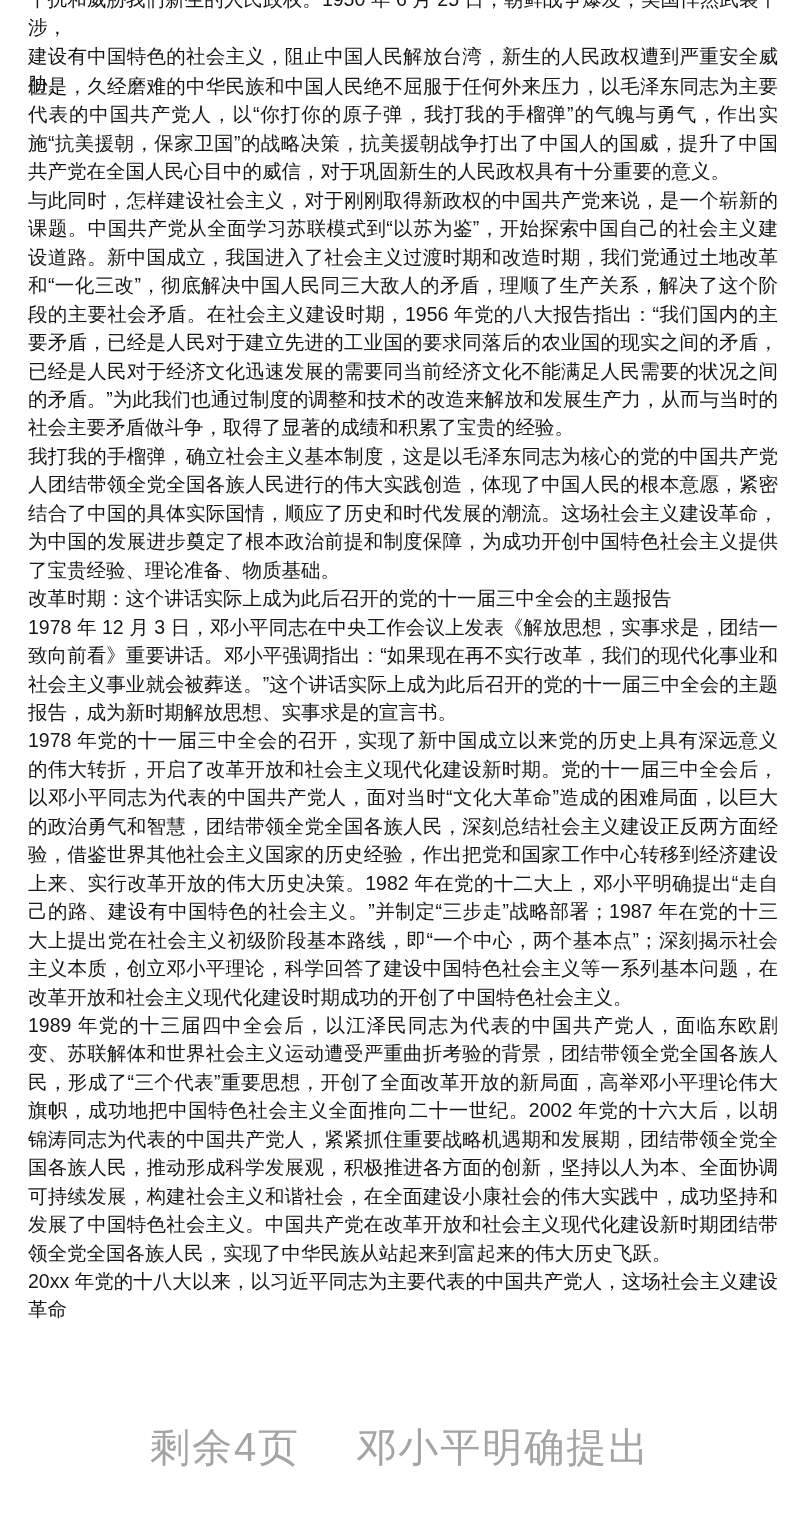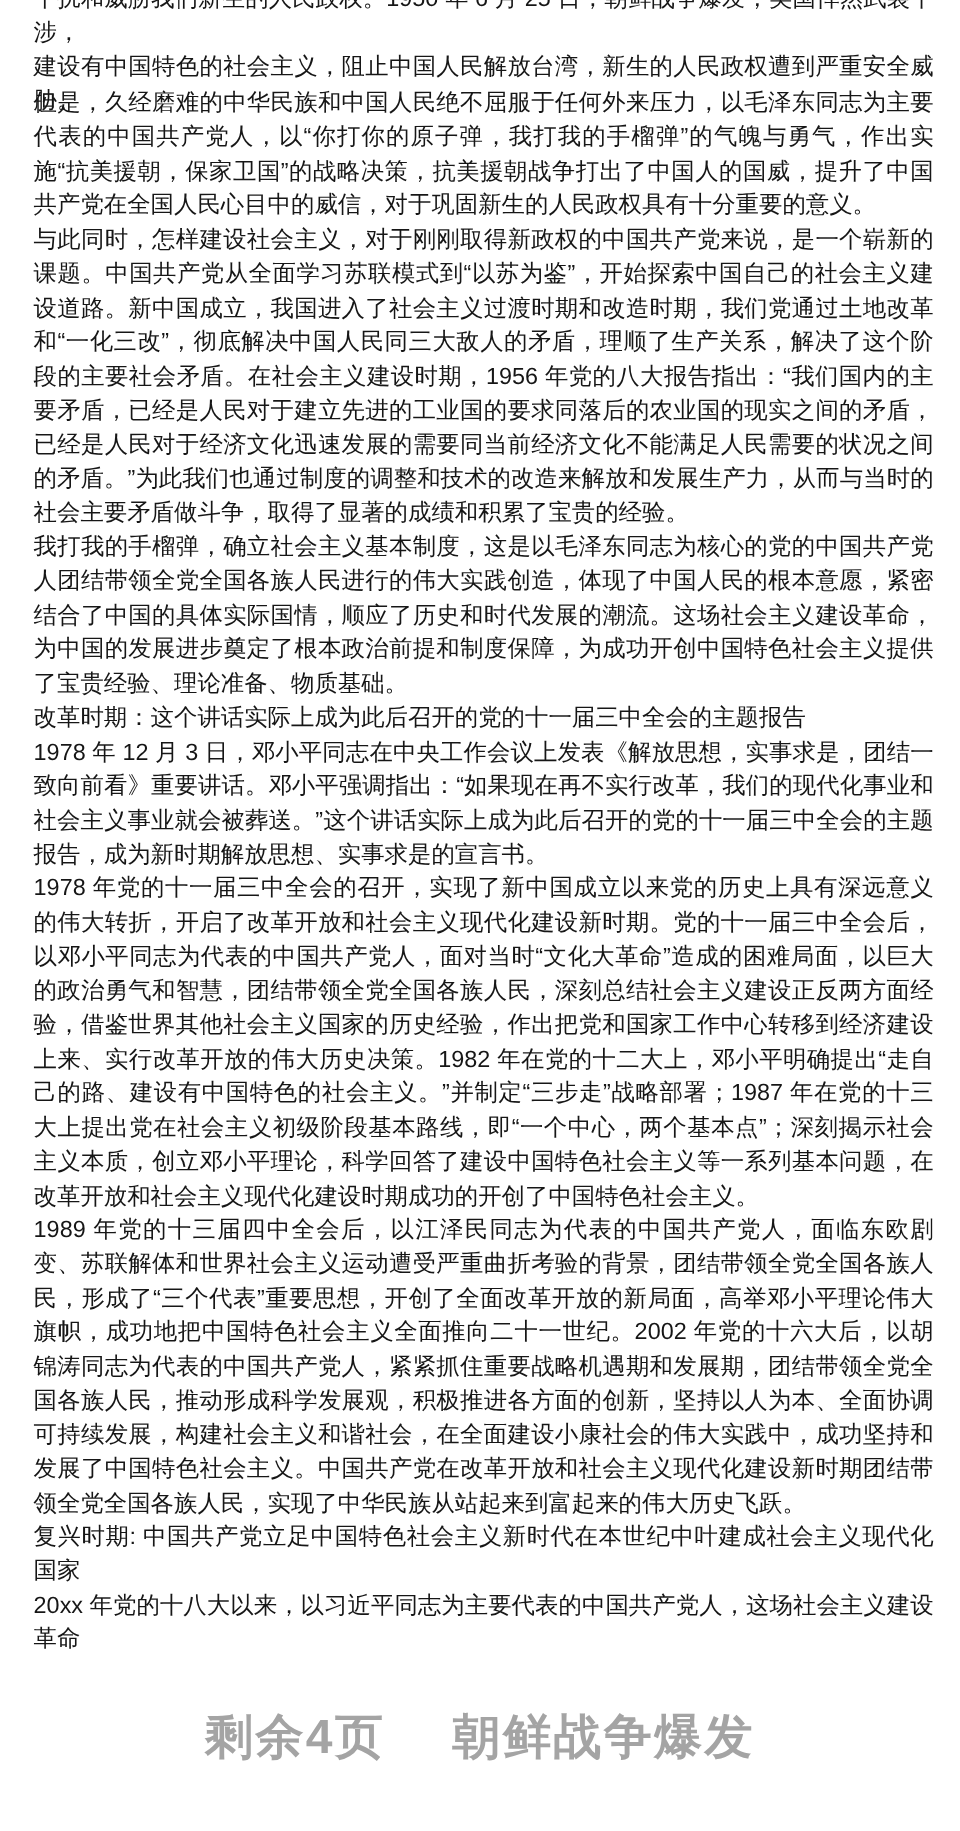--- a/index.html
+++ b/index.html
@@ -29,40 +29,39 @@
     position: absolute;
     top: 1420px;
     left: 0;
     width: 800px;
     display: flex;
     justify-content: center;
     align-items: center;
     gap: 56px;
     color: #a4a4a4;
     font-size: 40px;
-    font-weight: 700;
+    font-weight: 400;
     letter-spacing: 2px;
   }
 </style>
 </head>
 <body>
 
 <div class="doc-text doc-intro">
   <p>干扰和威胁我们新生的人民政权。1950 年 6 月 25 日，朝鲜战争爆发，美国悍然武装干涉，</p>
   <p>建设有中国特色的社会主义，阻止中国人民解放台湾，新生的人民政权遭到严重安全威胁。</p>
 </div>
 
 <div class="doc-text doc-body">
   <p>但是，久经磨难的中华民族和中国人民绝不屈服于任何外来压力，以毛泽东同志为主要代表的中国共产党人，以“你打你的原子弹，我打我的手榴弹”的气魄与勇气，作出实施“抗美援朝，保家卫国”的战略决策，抗美援朝战争打出了中国人的国威，提升了中国共产党在全国人民心目中的威信，对于巩固新生的人民政权具有十分重要的意义。</p>
   <p>与此同时，怎样建设社会主义，对于刚刚取得新政权的中国共产党来说，是一个崭新的课题。中国共产党从全面学习苏联模式到“以苏为鉴”，开始探索中国自己的社会主义建设道路。新中国成立，我国进入了社会主义过渡时期和改造时期，我们党通过土地改革和“一化三改”，彻底解决中国人民同三大敌人的矛盾，理顺了生产关系，解决了这个阶段的主要社会矛盾。在社会主义建设时期，1956 年党的八大报告指出：“我们国内的主要矛盾，已经是人民对于建立先进的工业国的要求同落后的农业国的现实之间的矛盾，已经是人民对于经济文化迅速发展的需要同当前经济文化不能满足人民需要的状况之间的矛盾。”为此我们也通过制度的调整和技术的改造来解放和发展生产力，从而与当时的社会主要矛盾做斗争，取得了显著的成绩和积累了宝贵的经验。</p>
   <p>我打我的手榴弹，确立社会主义基本制度，这是以毛泽东同志为核心的党的中国共产党人团结带领全党全国各族人民进行的伟大实践创造，体现了中国人民的根本意愿，紧密结合了中国的具体实际国情，顺应了历史和时代发展的潮流。这场社会主义建设革命，为中国的发展进步奠定了根本政治前提和制度保障，为成功开创中国特色社会主义提供了宝贵经验、理论准备、物质基础。</p>
   <p>改革时期：这个讲话实际上成为此后召开的党的十一届三中全会的主题报告</p>
   <p>1978 年 12 月 3 日，邓小平同志在中央工作会议上发表《解放思想，实事求是，团结一致向前看》重要讲话。邓小平强调指出：“如果现在再不实行改革，我们的现代化事业和社会主义事业就会被葬送。”这个讲话实际上成为此后召开的党的十一届三中全会的主题报告，成为新时期解放思想、实事求是的宣言书。</p>
   <p>1978 年党的十一届三中全会的召开，实现了新中国成立以来党的历史上具有深远意义的伟大转折，开启了改革开放和社会主义现代化建设新时期。党的十一届三中全会后，以邓小平同志为代表的中国共产党人，面对当时“文化大革命”造成的困难局面，以巨大的政治勇气和智慧，团结带领全党全国各族人民，深刻总结社会主义建设正反两方面经验，借鉴世界其他社会主义国家的历史经验，作出把党和国家工作中心转移到经济建设上来、实行改革开放的伟大历史决策。1982 年在党的十二大上，邓小平明确提出“走自己的路、建设有中国特色的社会主义。”并制定“三步走”战略部署；1987 年在党的十三大上提出党在社会主义初级阶段基本路线，即“一个中心，两个基本点”；深刻揭示社会主义本质，创立邓小平理论，科学回答了建设中国特色社会主义等一系列基本问题，在改革开放和社会主义现代化建设时期成功的开创了中国特色社会主义。</p>
   <p>1989 年党的十三届四中全会后，以江泽民同志为代表的中国共产党人，面临东欧剧变、苏联解体和世界社会主义运动遭受严重曲折考验的背景，团结带领全党全国各族人民，形成了“三个代表”重要思想，开创了全面改革开放的新局面，高举邓小平理论伟大旗帜，成功地把中国特色社会主义全面推向二十一世纪。2002 年党的十六大后，以胡锦涛同志为代表的中国共产党人，紧紧抓住重要战略机遇期和发展期，团结带领全党全国各族人民，推动形成科学发展观，积极推进各方面的创新，坚持以人为本、全面协调可持续发展，构建社会主义和谐社会，在全面建设小康社会的伟大实践中，成功坚持和发展了中国特色社会主义。中国共产党在改革开放和社会主义现代化建设新时期团结带领全党全国各族人民，实现了中华民族从站起来到富起来的伟大历史飞跃。</p>
-  <p>复兴时期: 中国共产党立足中国特色社会主义新时代在本世纪中叶建成社会主义现代化国家</p>
   <p>20xx 年党的十八大以来，以习近平同志为主要代表的中国共产党人，这场社会主义建设革命</p>
 </div>
 
 <div class="preview-footer">
   <span>剩余4页</span>
-  <span>朝鲜战争爆发</span>
+  <span>邓小平明确提出</span>
 </div>
 
 </body></html>

